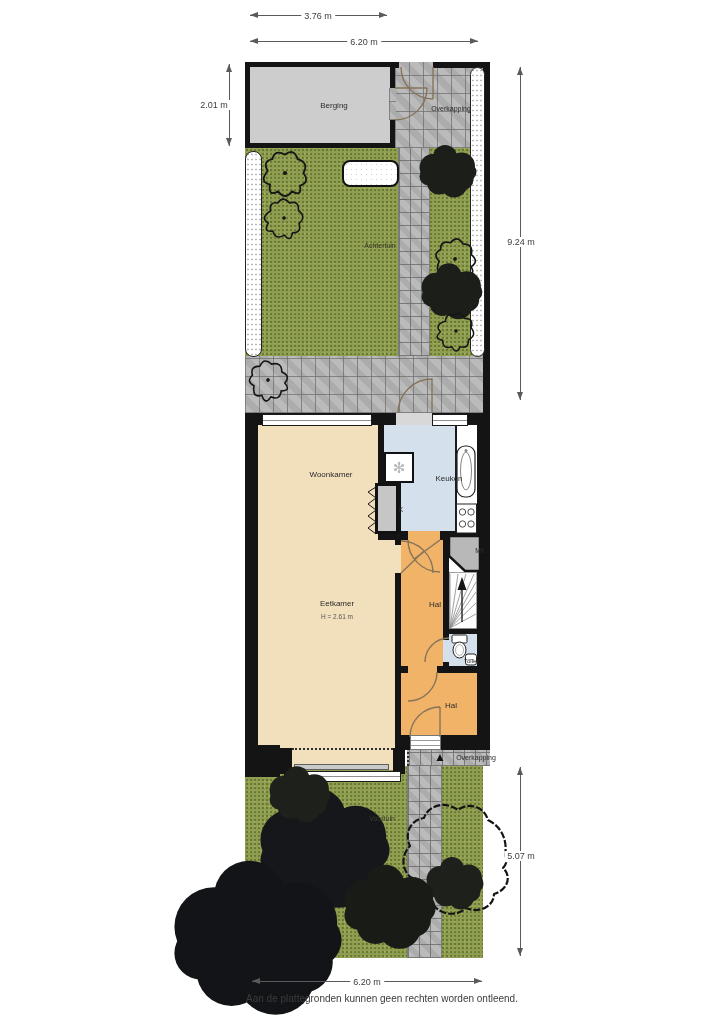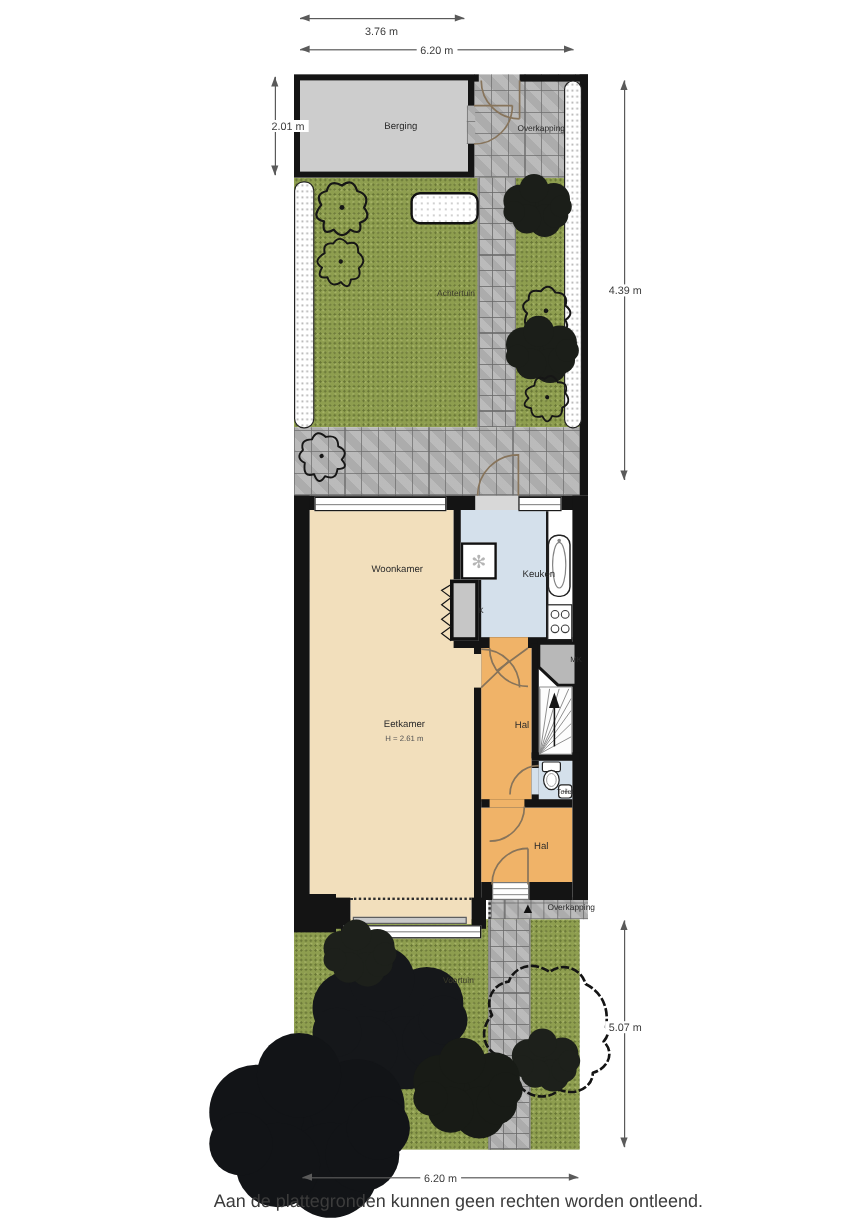--- a/index.html
+++ b/index.html
@@ -29,48 +29,48 @@
   .lbl-sm{font-size:6.5px;}
   .lbl-md{font-size:7.5px;color:#3a3a2a;}
   .dimlbl{position:absolute;transform:translate(-50%,-50%);background:#fff;padding:0 3px;font-size:9px;color:#3d3d3d;white-space:nowrap;z-index:9;}
   .dimh{position:absolute;height:0;border-top:1px solid #5a5a5a;z-index:8;}
   .dimh::before{content:"";position:absolute;left:0;top:-4px;border-top:3.5px solid transparent;border-bottom:3.5px solid transparent;border-right:8px solid #5a5a5a;}
   .dimh::after{content:"";position:absolute;right:0;top:-4px;border-top:3.5px solid transparent;border-bottom:3.5px solid transparent;border-left:8px solid #5a5a5a;}
   .dimv{position:absolute;width:0;border-left:1px solid #5a5a5a;z-index:8;}
   .dimv::before{content:"";position:absolute;top:0;left:-4px;border-left:3.5px solid transparent;border-right:3.5px solid transparent;border-bottom:8px solid #5a5a5a;}
   .dimv::after{content:"";position:absolute;bottom:0;left:-4px;border-left:3.5px solid transparent;border-right:3.5px solid transparent;border-top:8px solid #5a5a5a;}
   #decor{position:absolute;left:0;top:0;z-index:6;pointer-events:none;}
-  .footer{position:absolute;left:0;right:0;top:993px;text-align:center;font-size:15px;color:#3c3c3c;z-index:9;margin-left:44px;}
+  .footer{position:absolute;left:0;right:0;top:993px;text-align:center;font-size:10px;color:#3c3c3c;z-index:9;margin-left:44px;}
   .planter{position:absolute;z-index:4;background:#fff;border:2px solid #111;border-radius:8px;
     background-image:radial-gradient(rgba(0,0,0,.18) .6px,transparent 1px);background-size:5px 5px;}
   .appliance{position:absolute;z-index:4;background:#fff;border:2px solid #111;display:flex;align-items:center;justify-content:center;color:#b5b5b5;font-size:15px;}
   .closet{position:absolute;z-index:4;background:#c6c6c6;border:3px solid #111;}
   .counter{position:absolute;z-index:2;background:#fff;border-left:2px solid #1a1a1a;}
   .threshold{position:absolute;z-index:4;background:#fff;border:1px solid #777;
     background-image:linear-gradient(#9a9a9a 0 0),linear-gradient(#9a9a9a 0 0);
     background-size:100% 1px,100% 1px;background-position:0 4px,0 9px;background-repeat:no-repeat;}
   .dotline{position:absolute;z-index:5;border-top:2px dotted #2e2e2e;}
   .radband{position:absolute;z-index:4;background:#c9c9c9;border:1px solid #5e5e5e;}
 </style>
 </head>
 <body>
 
 <div id="plan">
 
   <div class="dimh" style="left:250px;top:15px;width:137px;"></div>
-  <span class="dimlbl" style="left:318px;top:26px;">3.76 m</span>
+  <span class="dimlbl" style="left:318px;top:16px;">3.76 m</span>
 
   <div class="dimh" style="left:250px;top:41px;width:228px;"></div>
   <span class="dimlbl" style="left:364px;top:42px;">6.20 m</span>
 
   <div class="dimv" style="left:229px;top:64px;height:82px;"></div>
-  <span class="dimlbl" style="left:240px;top:105px;">2.01 m</span>
+  <span class="dimlbl" style="left:214px;top:105px;">2.01 m</span>
 
   <div class="dimv" style="left:520px;top:67px;height:333px;"></div>
-  <span class="dimlbl" style="left:521px;top:242px;">4.39 m</span>
+  <span class="dimlbl" style="left:521px;top:242px;">9.24 m</span>
 
   <div class="dimv" style="left:520px;top:767px;height:189px;"></div>
   <span class="dimlbl" style="left:521px;top:856px;">5.07 m</span>
 
   <div class="dimh" style="left:252px;top:981px;width:230px;"></div>
   <span class="dimlbl" style="left:367px;top:982px;">6.20 m</span>
 
   <div class="tiles" style="left:395px;top:62px;width:88px;height:86px;"></div>
   <div class="wall" style="left:433px;top:62px;width:57px;height:6px;"></div>
   <div class="wall" style="left:395px;top:62px;width:4px;height:6px;"></div>

